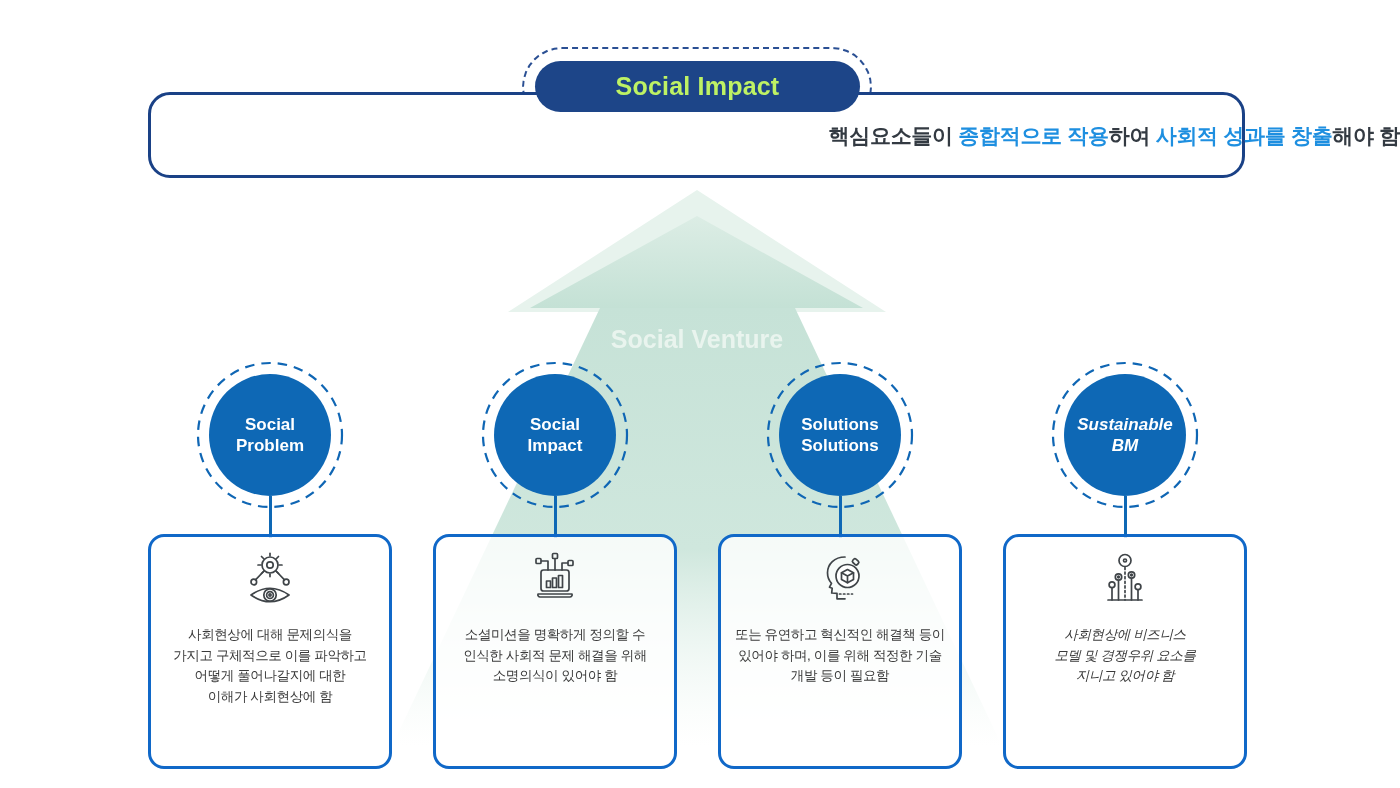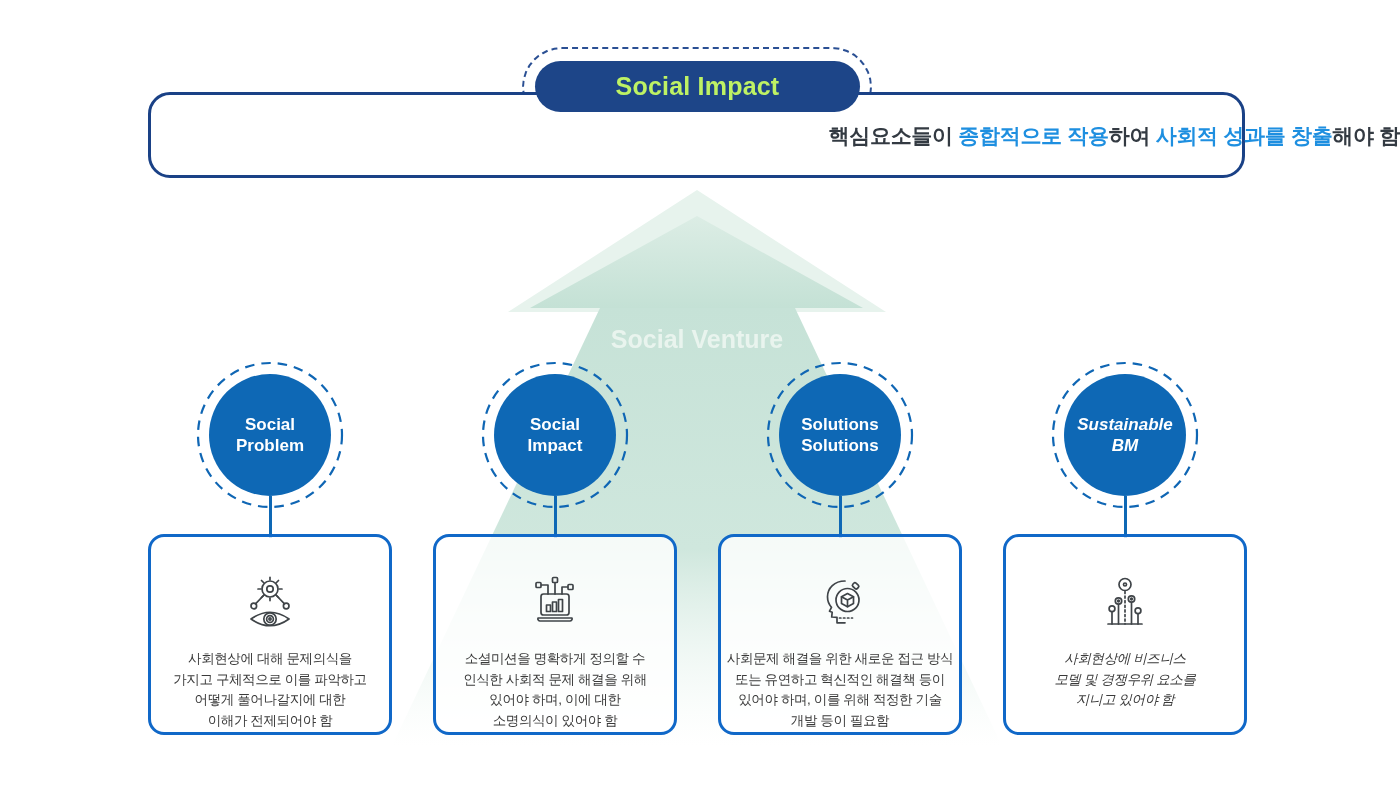--- a/index.html
+++ b/index.html
@@ -44,23 +44,23 @@
     margin-left:-1.5px; background:#0e68b5;
   }
   .circle-wrap{ position:absolute; left:50%; top:0; width:150px; height:150px; margin-left:-75px; }
   .circle-label{
     position:absolute; inset:0; display:flex; flex-direction:column;
     align-items:center; justify-content:center;
     color:#fff; font-size:17px; font-weight:700; line-height:21px; text-align:center;
   }
 
   .card{
-    position:absolute; left:0; top:174px; width:244px; height:201px;
+    position:absolute; left:0; top:174px; width:244px; height:235px;
     background:rgba(255,255,255,0.8); border:3px solid #1068c8; border-radius:16px;
-    padding-top:36px; text-align:center;
+    padding-top:12px; text-align:center;
   }
   .card-icon{ height:66px; display:flex; align-items:center; justify-content:center; }
   .card-text{
     margin-top:10px; font-size:13.5px; line-height:20.5px; letter-spacing:-0.4px;
     color:#3a3a3a; font-weight:500; white-space:nowrap;
   }
 </style>
 </head>
 <body>
 
@@ -127,21 +127,21 @@
             <circle cx="24" cy="45" r="6.2"></circle>
               <circle cx="24" cy="45" r="3.4"></circle>
               <circle cx="24" cy="45" r="1.1"></circle>
           </g>
         </svg>
       </div>
       <div class="card-text">
         <div>사회현상에 대해 문제의식을</div>
         <div>가지고 구체적으로 이를 파악하고</div>
         <div>어떻게 풀어나갈지에 대한</div>
-        <div>이해가 전제되어야 함</div>
+        <div>이해가 사회현상에 함</div>
       </div>
     </div>
   </div>
 
   <div class="column col-1">
     <div class="connector"></div>
     <div class="circle-wrap">
       <svg width="150" height="150" viewBox="0 0 150 150">
         <circle cx="75" cy="75" r="72" fill="none" stroke="#0f66b4" stroke-width="2.2" stroke-dasharray="9.5 7"></circle>
         <circle cx="75" cy="75" r="61" fill="#0e68b5"></circle>
@@ -165,21 +165,20 @@
             <rect x="15.5" y="31" width="4" height="6.5"></rect>
             <rect x="21.5" y="28" width="4" height="9.5"></rect>
             <rect x="27.5" y="25.5" width="4" height="12"></rect>
             <path d="M7 44 L41 44 A2.2 2.2 0 0 1 38.8 47 L9.2 47 A2.2 2.2 0 0 1 7 44 Z"></path>
           </g>
         </svg>
       </div>
       <div class="card-text">
         <div>소셜미션을 명확하게 정의할 수</div>
         <div>인식한 사회적 문제 해결을 위해</div>
-        <div>있어야 하며, 이에 대한</div>
         <div>소명의식이 있어야 함</div>
       </div>
     </div>
   </div>
 
   <div class="column col-2">
     <div class="connector"></div>
     <div class="circle-wrap">
       <svg width="150" height="150" viewBox="0 0 150 150">
         <circle cx="75" cy="75" r="72" fill="none" stroke="#0f66b4" stroke-width="2.2" stroke-dasharray="9.5 7"></circle>
@@ -197,21 +196,20 @@
             <path d="M29 7 C18.5 7 11.5 13.8 11.5 22.8 C11.5 27.5 13.2 30.8 15.5 33.3 L13.5 37.2 L16.2 38.2 L15.7 43 L21 43.3 L21 48.8 L29 48.8"></path>
             <rect x="36.5" y="9.5" width="6.2" height="4.6" rx="1.6" transform="rotate(42 39.6 11.8)"></rect>
             <circle cx="31.5" cy="26" r="11.5" fill="#ffffff"></circle>
             <path d="M31.5 19.5 L37.5 22.8 L37.5 29.4 L31.5 32.7 L25.5 29.4 L25.5 22.8 Z"></path>
             <path d="M25.5 22.8 L31.5 26.1 L37.5 22.8 M31.5 26.1 L31.5 32.7"></path>
             <line x1="23.5" y1="44" x2="36.5" y2="44" stroke-dasharray="1.4 2.6"></line>
           </g>
         </svg>
       </div>
       <div class="card-text">
-        <div>사회문제 해결을 위한 새로운 접근 방식</div>
         <div>또는 유연하고 혁신적인 해결책 등이</div>
         <div>있어야 하며, 이를 위해 적정한 기술</div>
         <div>개발 등이 필요함</div>
       </div>
     </div>
   </div>
 
   <div class="column col-3">
     <div class="connector"></div>
     <div class="circle-wrap">

